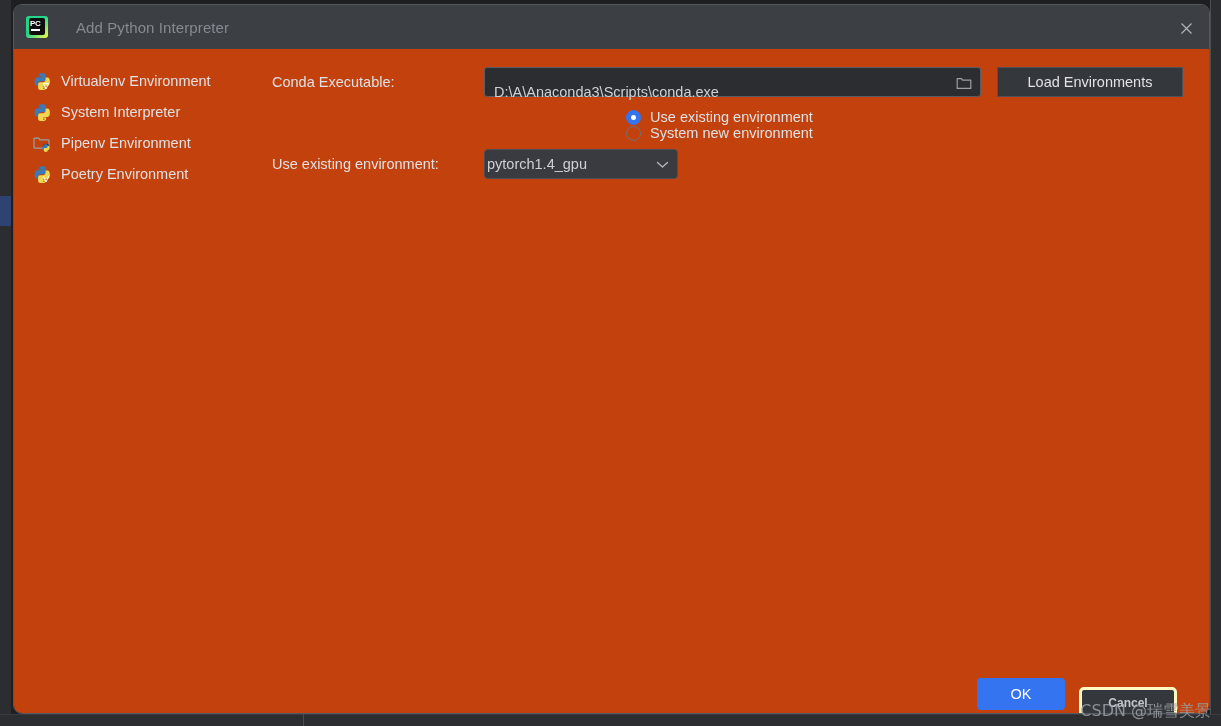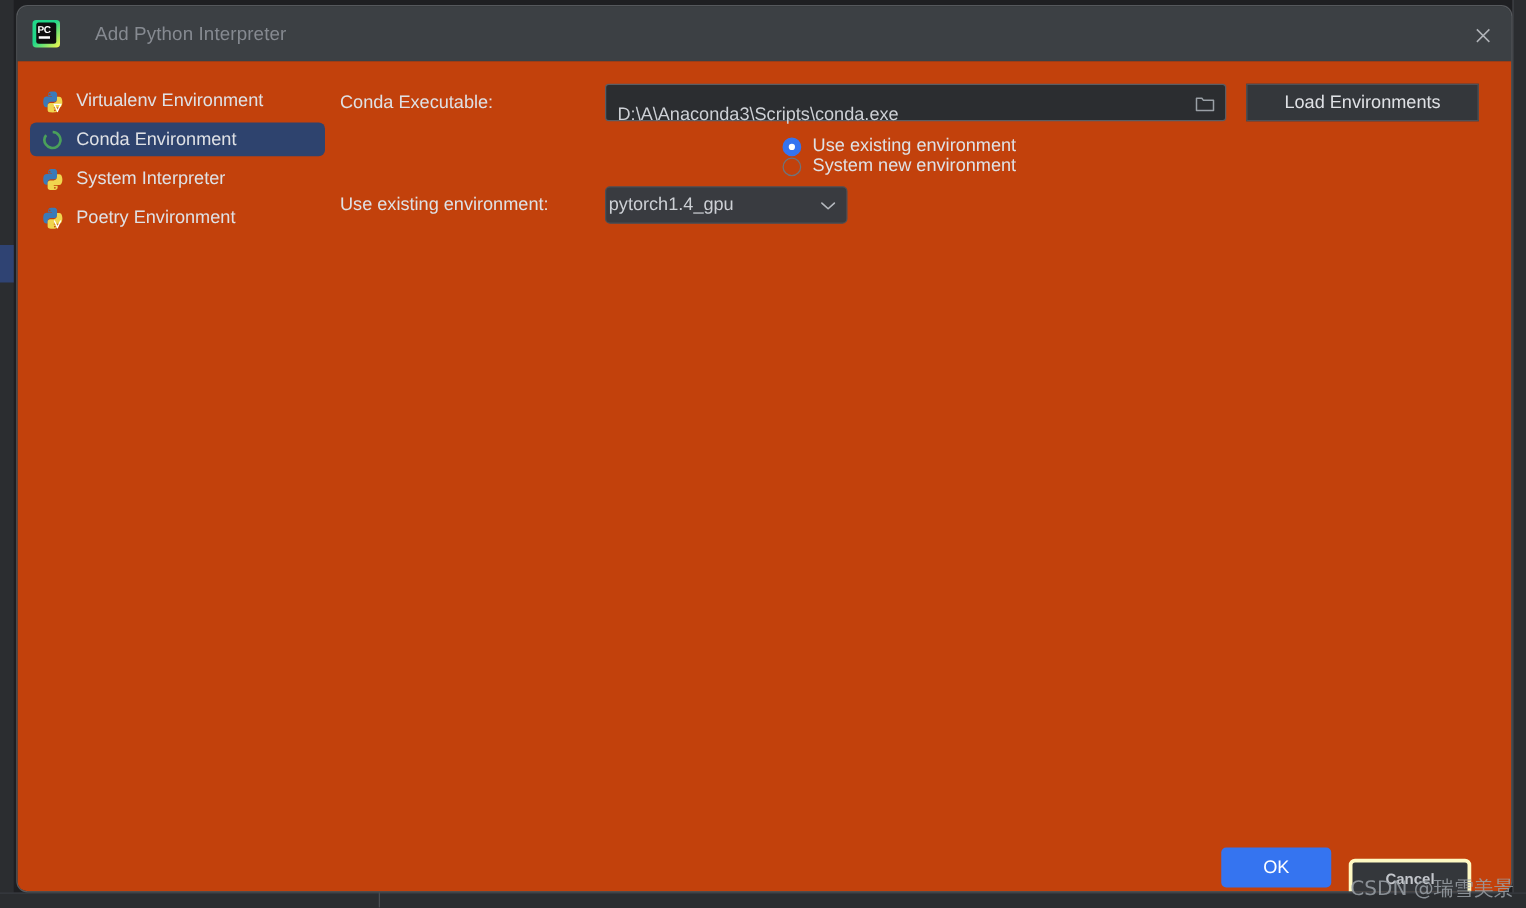--- a/index.html
+++ b/index.html
@@ -422,39 +422,42 @@
           <svg width="18" height="18" viewBox="0 0 18 18">
             <path d="M8.2 1.2c-2 0-2.6 1-2.6 2.1v1.4h3v.5H4.3c-1.3 0-2.2.8-2.5 2.2-.3 1.6-.3 2.6 0 4.2.3 1.3 1 2.2 2.3 2.2h1.1v-1.9c0-1.4 1.2-2.6 2.6-2.6h2.9c1.1 0 2-.9 2-2V3.3c0-1.1-.9-1.9-2-2.1-.8 0-1.6 0-2.5 0zM6.7 2.6c.4 0 .7.3.7.7s-.3.7-.7.7-.7-.3-.7-.7.3-.7.7-.7z" fill="#3a7ab8"></path>
             <path d="M12.6 5.7v1.9c0 1.5-1.3 2.7-2.7 2.7H7.1c-1.1 0-2 .9-2 2v3.7c0 1.1.9 1.7 2 2 1.3.4 2.5.5 4 0 1-.3 2-.9 2-2v-1.5H10v-.5h4.4c1.3 0 1.8-.9 2.2-2.2.4-1.3.4-2.6 0-4.2-.3-1.3-.9-2.2-2.2-2.2h-1.8zm-1.7 9.8c.4 0 .7.3.7.7s-.3.7-.7.7-.7-.3-.7-.7.3-.7.7-.7z" fill="#f0d54e"></path>
             <path d="M11.5 11.2h5.1l-2.5 5.6z" fill="#ffffff" opacity="0.0"></path>
             <path d="M10.4 11.4l2.6 5.6 2.6-5.6z" fill="none" stroke="#ffffff" stroke-width="1"></path>
           </svg>
         </span>
         <span class="s-label">Virtualenv Environment</span>
       </div>
 
-      <div class="sidebar-item selected">
-        <span class="s-icon">
-          <svg width="18" height="18" viewBox="0 0 18 18">
-            <circle cx="9" cy="9" r="6.4" fill="none" stroke="#4aa05a" stroke-width="2.1" stroke-dasharray="28 6" transform="rotate(-35 9 9)"></circle>
-          </svg>
-        </span>
-        <span class="s-label">Conda Environment</span>
-      </div>
 
       <div class="sidebar-item">
         <span class="s-icon">
           <svg width="18" height="18" viewBox="0 0 18 18">
             <path d="M8.2 1.2c-2 0-2.6 1-2.6 2.1v1.4h3v.5H4.3c-1.3 0-2.2.8-2.5 2.2-.3 1.6-.3 2.6 0 4.2.3 1.3 1 2.2 2.3 2.2h1.1v-1.9c0-1.4 1.2-2.6 2.6-2.6h2.9c1.1 0 2-.9 2-2V3.3c0-1.1-.9-1.9-2-2.1-.8 0-1.6 0-2.5 0zM6.7 2.6c.4 0 .7.3.7.7s-.3.7-.7.7-.7-.3-.7-.7.3-.7.7-.7z" fill="#3a7ab8"></path>
             <path d="M12.6 5.7v1.9c0 1.5-1.3 2.7-2.7 2.7H7.1c-1.1 0-2 .9-2 2v3.7c0 1.1.9 1.7 2 2 1.3.4 2.5.5 4 0 1-.3 2-.9 2-2v-1.5H10v-.5h4.4c1.3 0 1.8-.9 2.2-2.2.4-1.3.4-2.6 0-4.2-.3-1.3-.9-2.2-2.2-2.2h-1.8zm-1.7 9.8c.4 0 .7.3.7.7s-.3.7-.7.7-.7-.3-.7-.7.3-.7.7-.7z" fill="#f0d54e"></path>
           </svg>
         </span>
         <span class="s-label">System Interpreter</span>
       </div>
 
+      <div class="sidebar-item">
+        <span class="s-icon">
+          <svg width="18" height="18" viewBox="0 0 18 18">
+            <path d="M1.5 4.2h4.2l1.2 1.6h8.6c.3 0 .5.2.5.5v7.3c0 .3-.2.5-.5.5H1.5c-.3 0-.5-.2-.5-.5V4.7c0-.3.2-.5.5-.5z" fill="none" stroke="#9aa0a6" stroke-width="1.2"></path>
+            <circle cx="13.3" cy="12.8" r="3.1" fill="#2b2d30"></circle>
+            <path d="M12.4 10.2c-1 0-1.3.5-1.3 1v.7h1.5v.2h-2c-.6 0-1.1.4-1.2 1.1-.2.8-.2 1.3 0 2.1.1.6.5 1.1 1.1 1.1h.5v-.9c0-.7.6-1.3 1.3-1.3h1.4c.5 0 1-.4 1-1v-1.8c0-.5-.4-1-1-1.1-.4-.1-.8-.1-1.3-.1z" fill="#3a7ab8"></path>
+            <path d="M14.5 11.8v.9c0 .7-.6 1.3-1.3 1.3h-1.4c-.5 0-1 .4-1 1v1.8c0 .5.4.8 1 1 .6.2 1.2.2 1.9 0 .5-.2 1-.4 1-1v-.7h-1.5v-.2h2.1c.6 0 .9-.4 1.1-1.1.2-.6.2-1.2 0-2-.1-.6-.4-1.1-1.1-1.1h-.8z" fill="#f0d54e"></path>
+          </svg>
+        </span>
+        <span class="s-label">Pipenv Environment</span>
+      </div>
 
       <div class="sidebar-item">
         <span class="s-icon">
           <svg width="18" height="18" viewBox="0 0 18 18">
             <path d="M8.2 1.2c-2 0-2.6 1-2.6 2.1v1.4h3v.5H4.3c-1.3 0-2.2.8-2.5 2.2-.3 1.6-.3 2.6 0 4.2.3 1.3 1 2.2 2.3 2.2h1.1v-1.9c0-1.4 1.2-2.6 2.6-2.6h2.9c1.1 0 2-.9 2-2V3.3c0-1.1-.9-1.9-2-2.1-.8 0-1.6 0-2.5 0zM6.7 2.6c.4 0 .7.3.7.7s-.3.7-.7.7-.7-.3-.7-.7.3-.7.7-.7z" fill="#3a7ab8"></path>
             <path d="M12.6 5.7v1.9c0 1.5-1.3 2.7-2.7 2.7H7.1c-1.1 0-2 .9-2 2v3.7c0 1.1.9 1.7 2 2 1.3.4 2.5.5 4 0 1-.3 2-.9 2-2v-1.5H10v-.5h4.4c1.3 0 1.8-.9 2.2-2.2.4-1.3.4-2.6 0-4.2-.3-1.3-.9-2.2-2.2-2.2h-1.8zm-1.7 9.8c.4 0 .7.3.7.7s-.3.7-.7.7-.7-.3-.7-.7.3-.7.7-.7z" fill="#f0d54e"></path>
             <path d="M10.4 11.4l2.6 5.6 2.6-5.6" fill="none" stroke="#ffffff" stroke-width="1"></path>
           </svg>
         </span>
         <span class="s-label">Poetry Environment</span>

